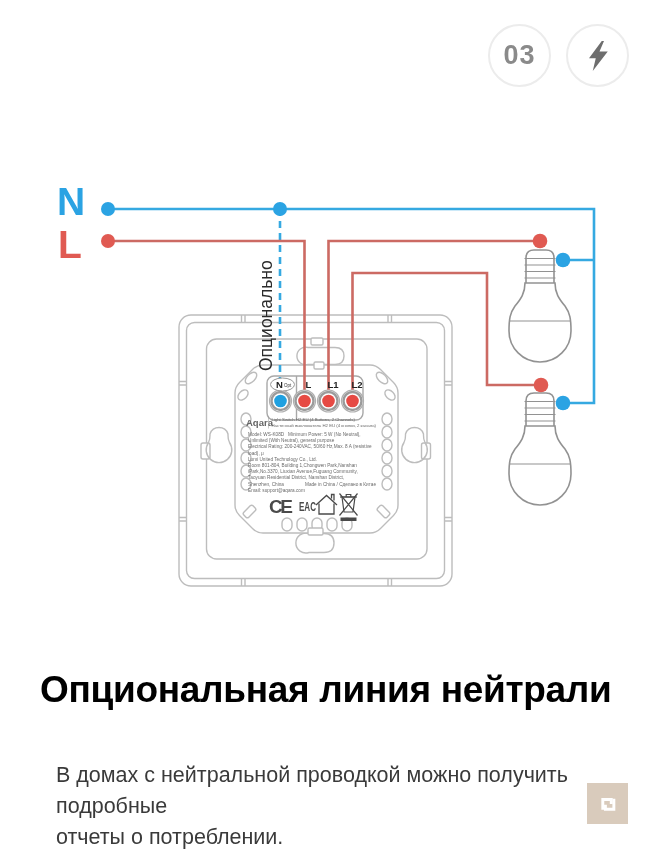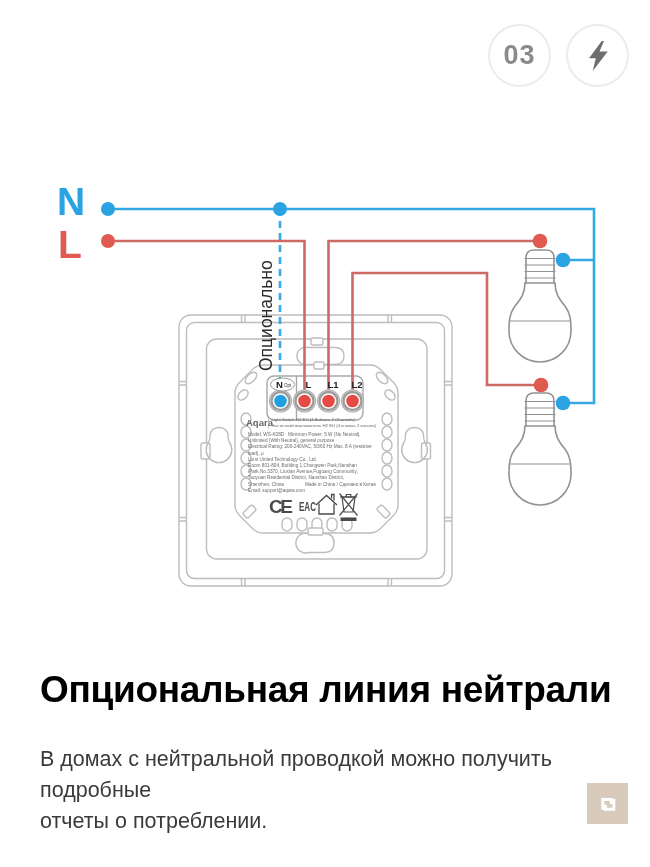--- a/index.html
+++ b/index.html
@@ -6,21 +6,21 @@
   .page{position:relative;width:650px;height:867px;background:#fff;overflow:hidden;
         font-family:"Liberation Sans",sans-serif;}
   .badge{position:absolute;width:63px;height:63px;border:2px solid #ececec;border-radius:50%;
          display:flex;align-items:center;justify-content:center;box-sizing:border-box;background:#fff;}
   .badge-num{font-size:27px;font-weight:700;color:#8a8a8a;letter-spacing:1px;}
   #badge-step{left:488px;top:24px;}
   #badge-power{left:566px;top:24px;}
   svg text{font-family:"Liberation Sans",sans-serif;}
   .title{position:absolute;left:40px;top:669px;margin:0;font-size:37px;font-weight:700;
          color:#000000;letter-spacing:-0.3px;white-space:nowrap;}
-  .body-text{position:absolute;left:40px;top:744px;width:585px;margin:0;font-size:21.5px;
+  .body-text{position:absolute;left:40px;top:744px;width:585px;margin:16px;font-size:21.5px;
              line-height:31px;color:#3a3a3a;white-space:pre-line;}
   .youpin{position:absolute;left:587px;top:783px;width:41px;height:41px;background:#d9cbbc;
           display:flex;align-items:center;justify-content:center;}
 </style>
 </head>
 <body>
 
 <div class="page">
 
   <div class="badge" id="badge-step">

